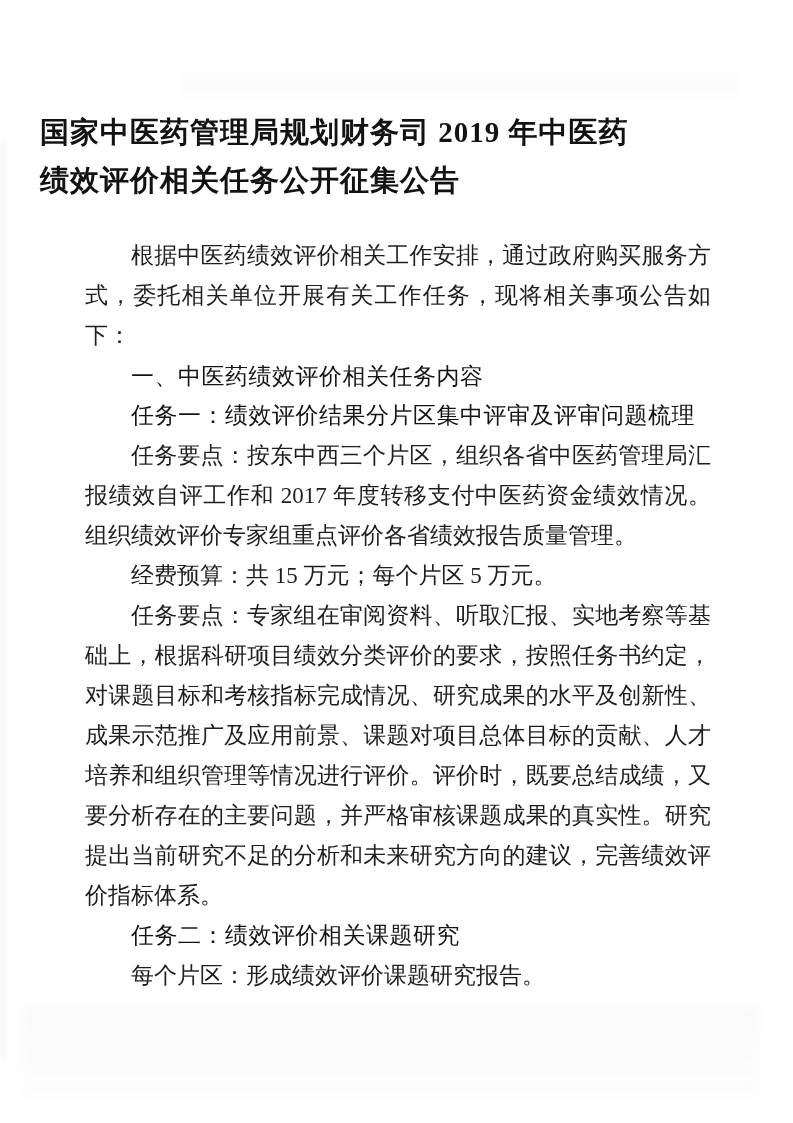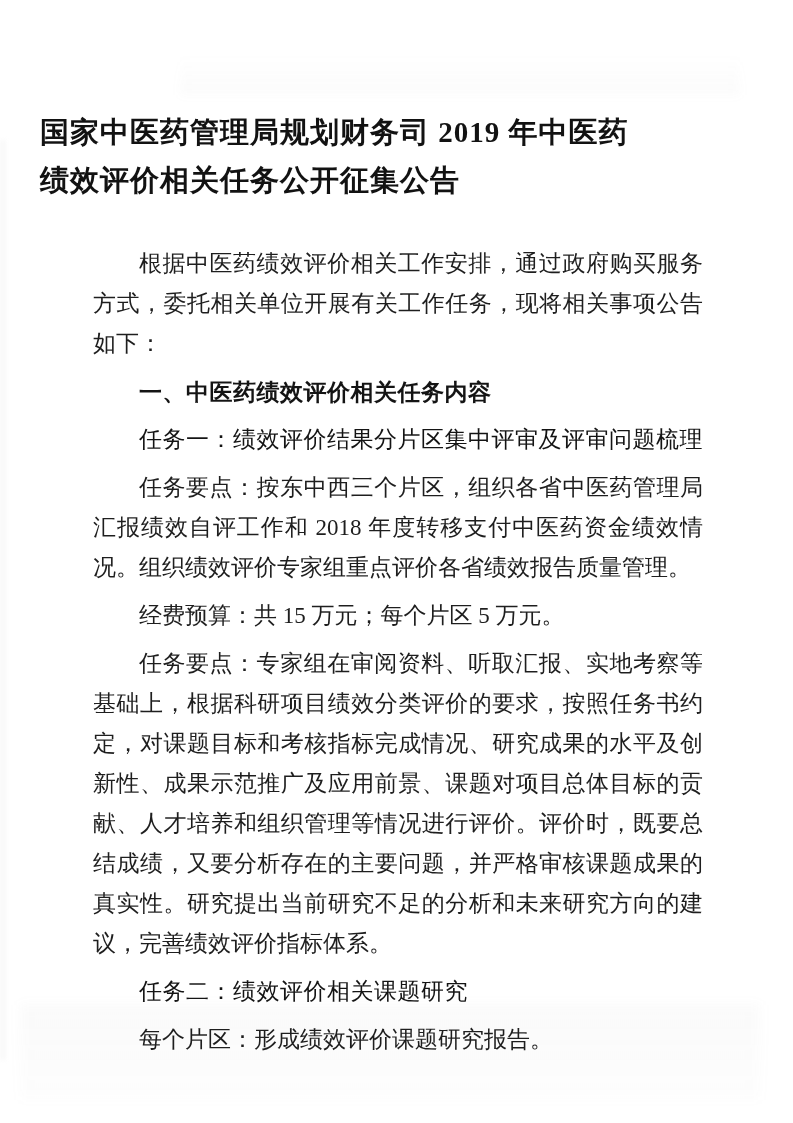--- a/index.html
+++ b/index.html
@@ -32,26 +32,26 @@
     top: 236px;
     left: 85px;
     width: 626px;
     font-size: 23px;
     line-height: 40px;
     text-align: justify;
     text-justify: inter-character;
     color: #1e1e1e;
   }
   .para {
-    margin: 8px;
+    margin: 0;
     text-indent: 2em;
   }
   .section-heading {
     font-family: "Liberation Sans", "DejaVu Sans", sans-serif;
-    font-weight: 700;
+    font-weight: 400;
     letter-spacing: 0.5px;
     color: #141414;
   }
   .task-heading {
     font-weight: 400;
     letter-spacing: 0.5px;
     color: #141414;
   }
   
   .ghost-top {
@@ -96,20 +96,20 @@
 
   <div class="doc-title">
     <div>国家中医药管理局规划财务司 2019 年中医药</div>
     <div>绩效评价相关任务公开征集公告</div>
   </div>
 
   <div class="doc-body">
     <p class="para">根据中医药绩效评价相关工作安排，通过政府购买服务方式，委托相关单位开展有关工作任务，现将相关事项公告如下：</p>
     <p class="para section-heading">一、中医药绩效评价相关任务内容</p>
     <p class="para task-heading">任务一：绩效评价结果分片区集中评审及评审问题梳理</p>
-    <p class="para">任务要点：按东中西三个片区，组织各省中医药管理局汇报绩效自评工作和 2018 年度转移支付中医药资金绩效情况。组织绩效评价专家组重点评价各省绩效报告质量管理。</p>
+    <p class="para">任务要点：按东中西三个片区，组织各省中医药管理局汇报绩效自评工作和 2017 年度转移支付中医药资金绩效情况。组织绩效评价专家组重点评价各省绩效报告质量管理。</p>
     <p class="para">经费预算：共 15 万元；每个片区 5 万元。</p>
     <p class="para">任务要点：专家组在审阅资料、听取汇报、实地考察等基础上，根据科研项目绩效分类评价的要求，按照任务书约定，对课题目标和考核指标完成情况、研究成果的水平及创新性、成果示范推广及应用前景、课题对项目总体目标的贡献、人才培养和组织管理等情况进行评价。评价时，既要总结成绩，又要分析存在的主要问题，并严格审核课题成果的真实性。研究提出当前研究不足的分析和未来研究方向的建议，完善绩效评价指标体系。</p>
     <p class="para task-heading">任务二：绩效评价相关课题研究</p>
     <p class="para">每个片区：形成绩效评价课题研究报告。</p>
   </div>
 
 </div>
 
 </body></html>

